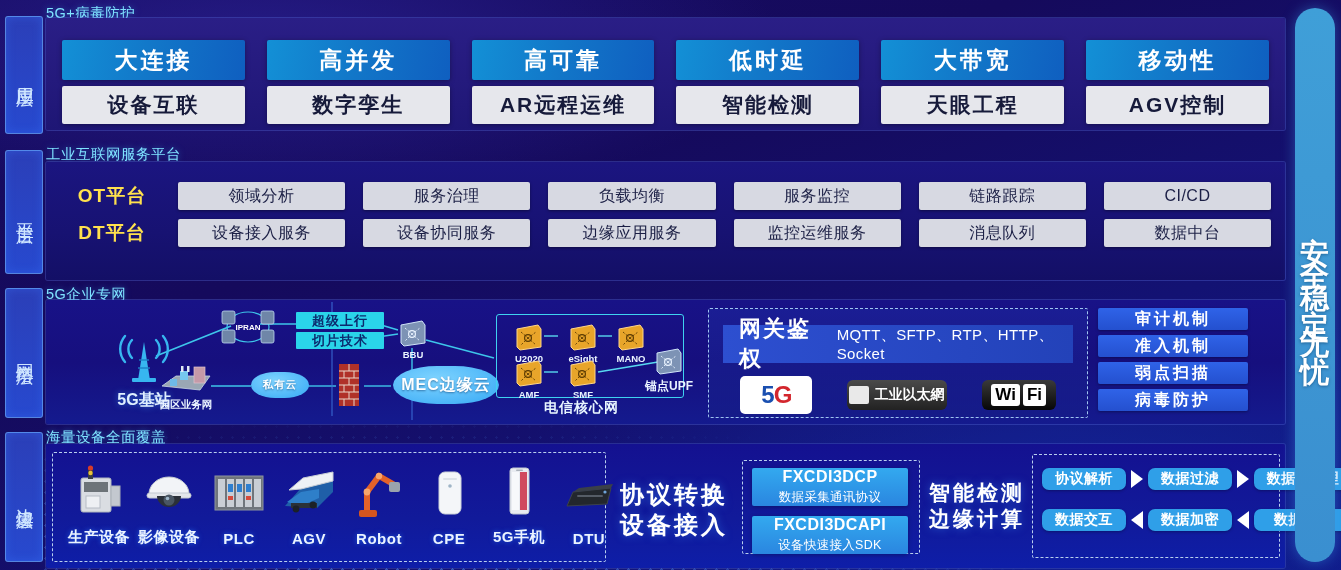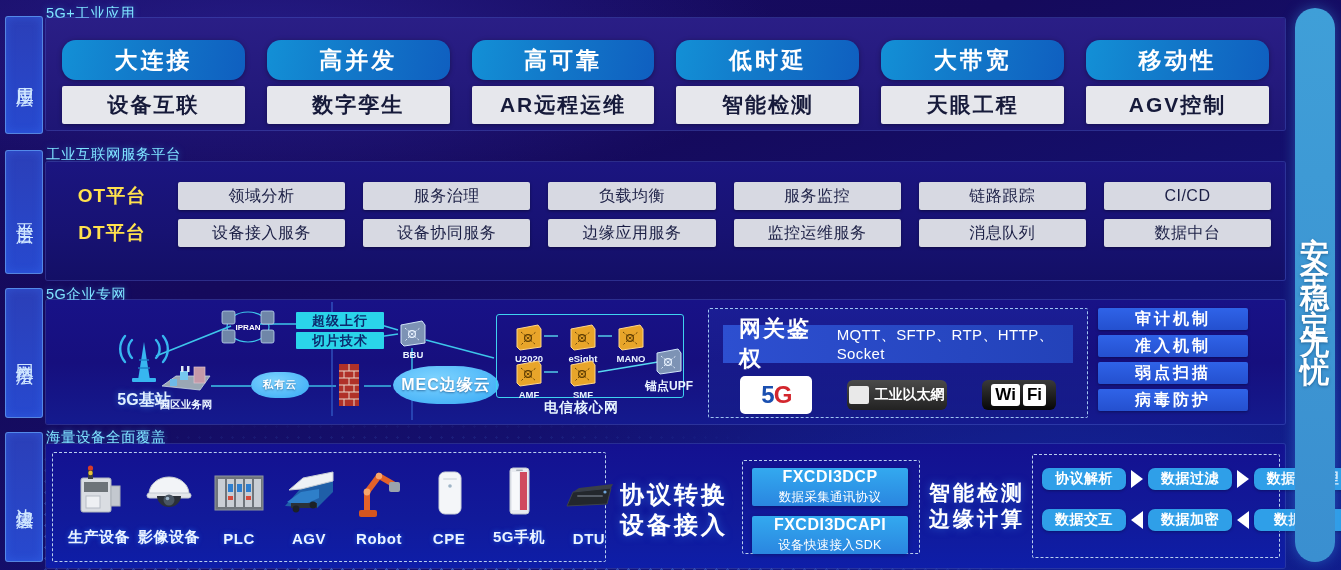--- a/index.html
+++ b/index.html
@@ -48,21 +48,21 @@
 
   .section-title{position:absolute;font-size:14.5px;color:#7fe3ff;
     letter-spacing:.5px;text-shadow:0 0 6px rgba(60,180,255,.5);}
 
   
   #band-app .band-inner{
     background:linear-gradient(180deg,#2a1e86 0%,#241a7d 55%,#1e1675 100%);
     box-shadow:0 0 0 1px rgba(90,110,220,.35);}
   .app-grid{position:absolute;left:16px;right:16px;top:22px;display:flex;gap:22px;}
   .app-col{flex:1;display:flex;flex-direction:column;gap:6px;}
-  .app-top{height:40px;border-radius:14px;
+  .app-top{height:40px;border-radius:2px;
     background:linear-gradient(100deg,#1390d6 0%,#1276c8 50%,#0f5fc0 100%);
     color:#fff;font-size:23px;font-weight:bold;letter-spacing:3px;
     display:flex;align-items:center;justify-content:center;
     box-shadow:0 1px 5px rgba(0,0,0,.35);}
   .app-bot{height:38px;border-radius:2px;background:#e6e7ec;color:#161a3a;
     font-size:21px;font-weight:bold;letter-spacing:2px;
     display:flex;align-items:center;justify-content:center;
     box-shadow:0 1px 4px rgba(0,0,0,.35);}
 
   
@@ -188,21 +188,21 @@
   <div class="layer-tab" style="top:150px;height:122px;">
       <span>平台层</span>
     </div>
   <div class="layer-tab" style="top:288px;height:128px;">
       <span>网络层</span>
     </div>
   <div class="layer-tab" style="top:432px;height:128px;">
       <span>边缘层</span>
     </div>
 
-  <div class="section-title" style="left:46px;top:4px;">5G+工业应用</div>
+  <div class="section-title" style="left:46px;top:4px;">5G+病毒防护</div>
   <div class="band" id="band-app" style="top:18px;height:112px;">
     <div class="band-inner"></div>
     <div class="app-grid">
       <div class="app-col">
         <div class="app-top">大连接</div>
         <div class="app-bot">设备互联</div>
       </div>
       <div class="app-col">
         <div class="app-top">高并发</div>
         <div class="app-bot">数字孪生</div>

